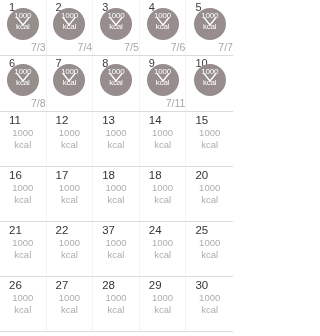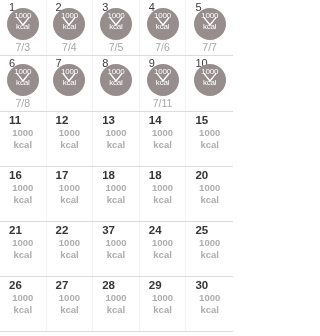--- a/index.html
+++ b/index.html
@@ -25,21 +25,21 @@
   }
 
   .cal-row {
     position: relative;
     display: flex;
     flex-direction: row;
     box-sizing: border-box;
     border-bottom: 1px solid #dcdcdc;
   }
   .cal-row.row-circle { height: 56px; }
-  .cal-row.row-plain  { height: 55px; font-weight: bold; }
+  .cal-row.row-plain  { height: 55px; }
   .cal-row.last-row   { border-bottom: 1px solid #dcdcdc; }
 
   .cal-cell {
     position: relative;
     width: 46.6px;
     box-sizing: border-box;
     border-right: 1px solid #f4f4f4;
     overflow: hidden;
   }
   .cal-cell.last-col { border-right: none; }
@@ -106,21 +106,21 @@
     height: 9px;
     pointer-events: none;
   }
   .badge-check svg { display: block; }
 
   .badge-date {
     position: absolute;
     top: 41px;
     left: 0;
     right: 0;
-    text-align: center;
+    text-align: right;
     font-size: 10.5px;
     line-height: 12px;
     color: #a7a7a7;
     letter-spacing: 0px;
   }
 
   
   .plain-kcal {
     position: absolute;
     top: 15px;

